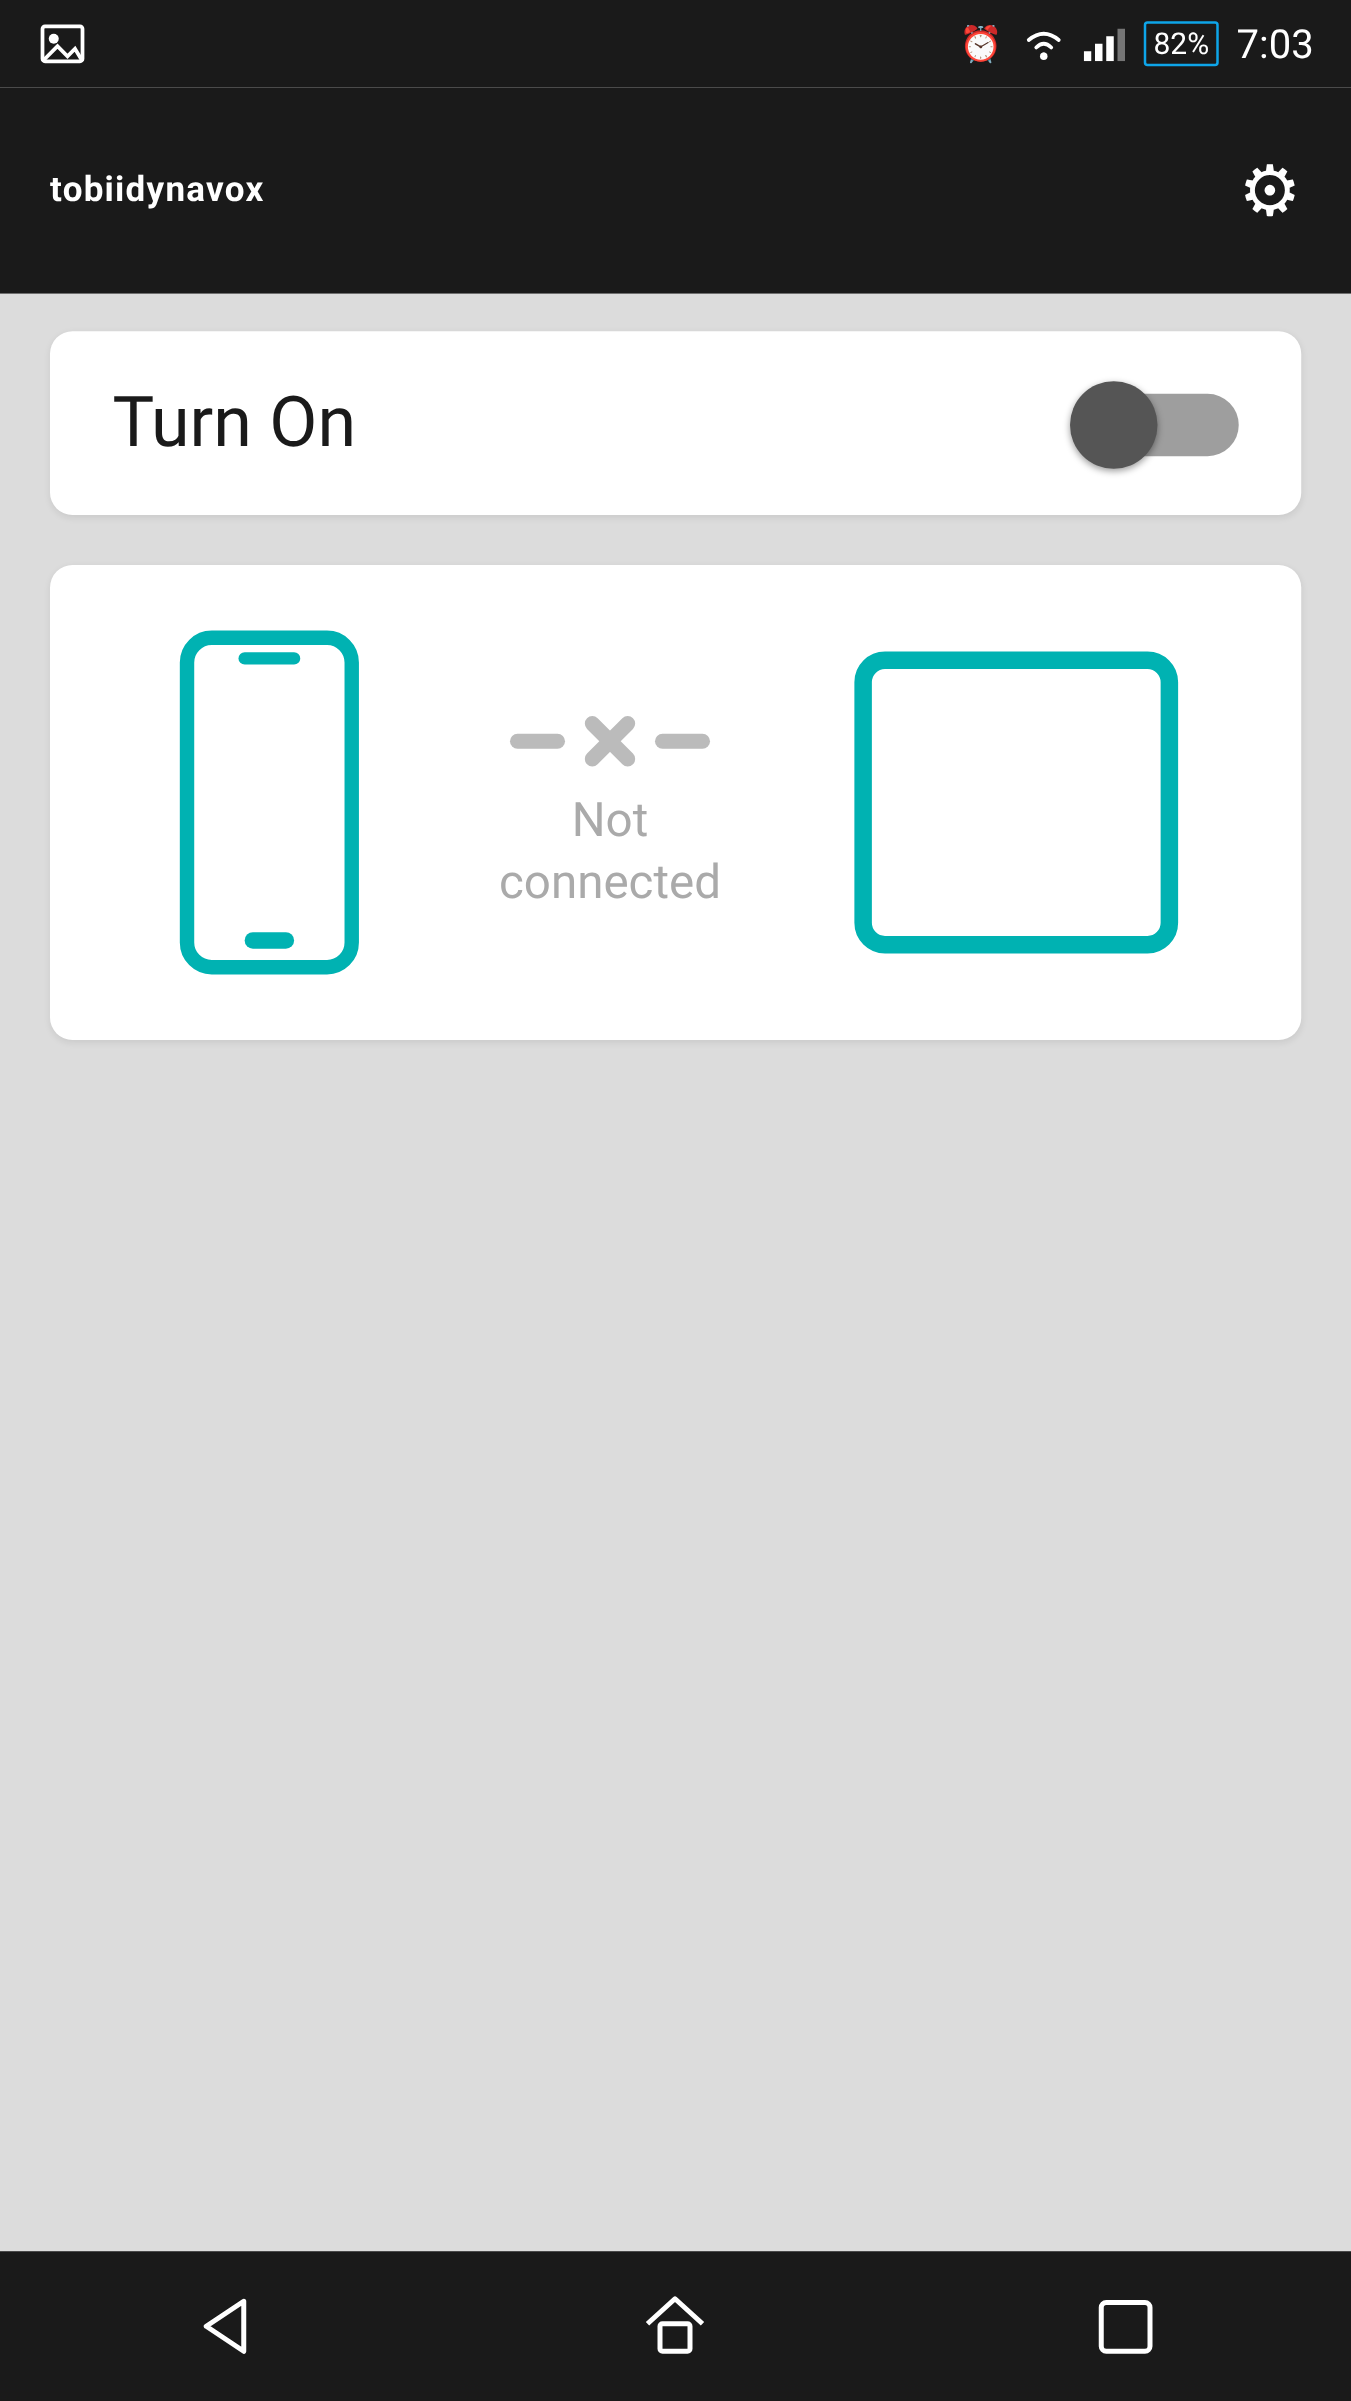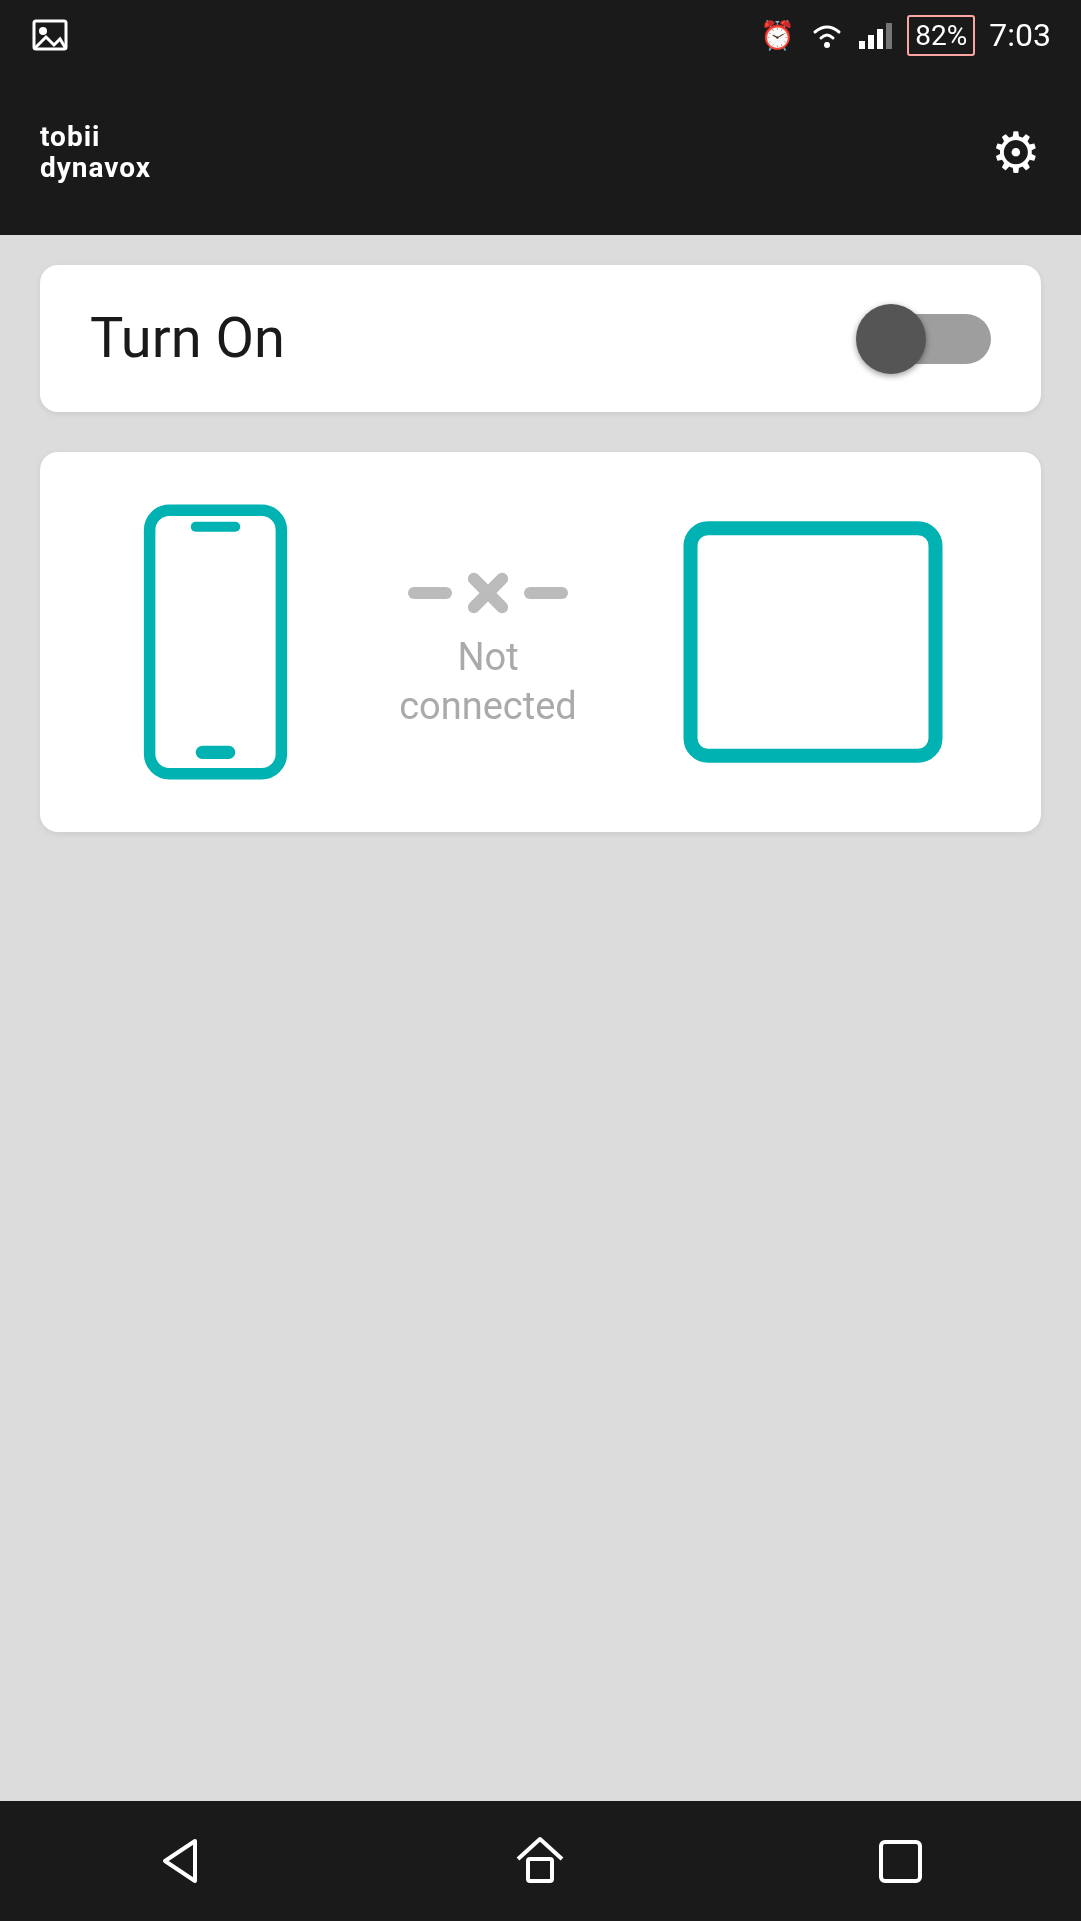--- a/index.html
+++ b/index.html
@@ -44,21 +44,21 @@
       width: 100%;
       height: 165px;
       background: #1a1a1a;
       display: flex;
       align-items: center;
       justify-content: space-between;
       padding: 0 40px;
     }
     .logo-container {
       display: flex;
-      flex-direction: column;
+      flex-direction: row;
       line-height: 1.1;
     }
     .logo-tobii {
       color: white;
       font-size: 28px;
       font-weight: 700;
       letter-spacing: 1px;
     }
     .logo-dynavox {
       color: white;
@@ -93,21 +93,21 @@
       background: white;
       border-radius: 18px;
       padding: 40px 50px;
       margin-bottom: 40px;
       box-shadow: 0 2px 6px rgba(0,0,0,0.08);
     }
 
     
     .bluetooth-card {
       display: flex;
-      align-items: center;
+      align-items: flex-end;
       justify-content: space-between;
     }
     .bluetooth-label {
       font-size: 56px;
       font-weight: 400;
       color: #1a1a1a;
       line-height: 1.2;
     }
 
     
@@ -225,21 +225,21 @@
       <circle cx="18" cy="25" r="3" fill="white"></circle>
     </svg>
 
     <svg width="34" height="28" viewBox="0 0 34 28">
       <rect x="0" y="20" width="6" height="8" fill="white"></rect>
       <rect x="9" y="14" width="6" height="14" fill="white"></rect>
       <rect x="18" y="8" width="6" height="20" fill="white"></rect>
       <rect x="27" y="2" width="6" height="26" fill="white" opacity="0.4"></rect>
     </svg>
 
-    <span style="font-size:28px; border:2px solid #fca5a5; padding:2px 6px; border-radius:3px; position:relative;">
+    <span style="font-size:24px; border:2px solid #0ea5e9; padding:2px 6px; border-radius:3px; position:relative;">
       <span>82%</span>
     </span>
 
     <span class="status-bar-time">7:03</span>
   </div>
 </div>
 
 <div class="app-bar">
   <div class="logo-container">
     <span class="logo-tobii">tobii</span>

